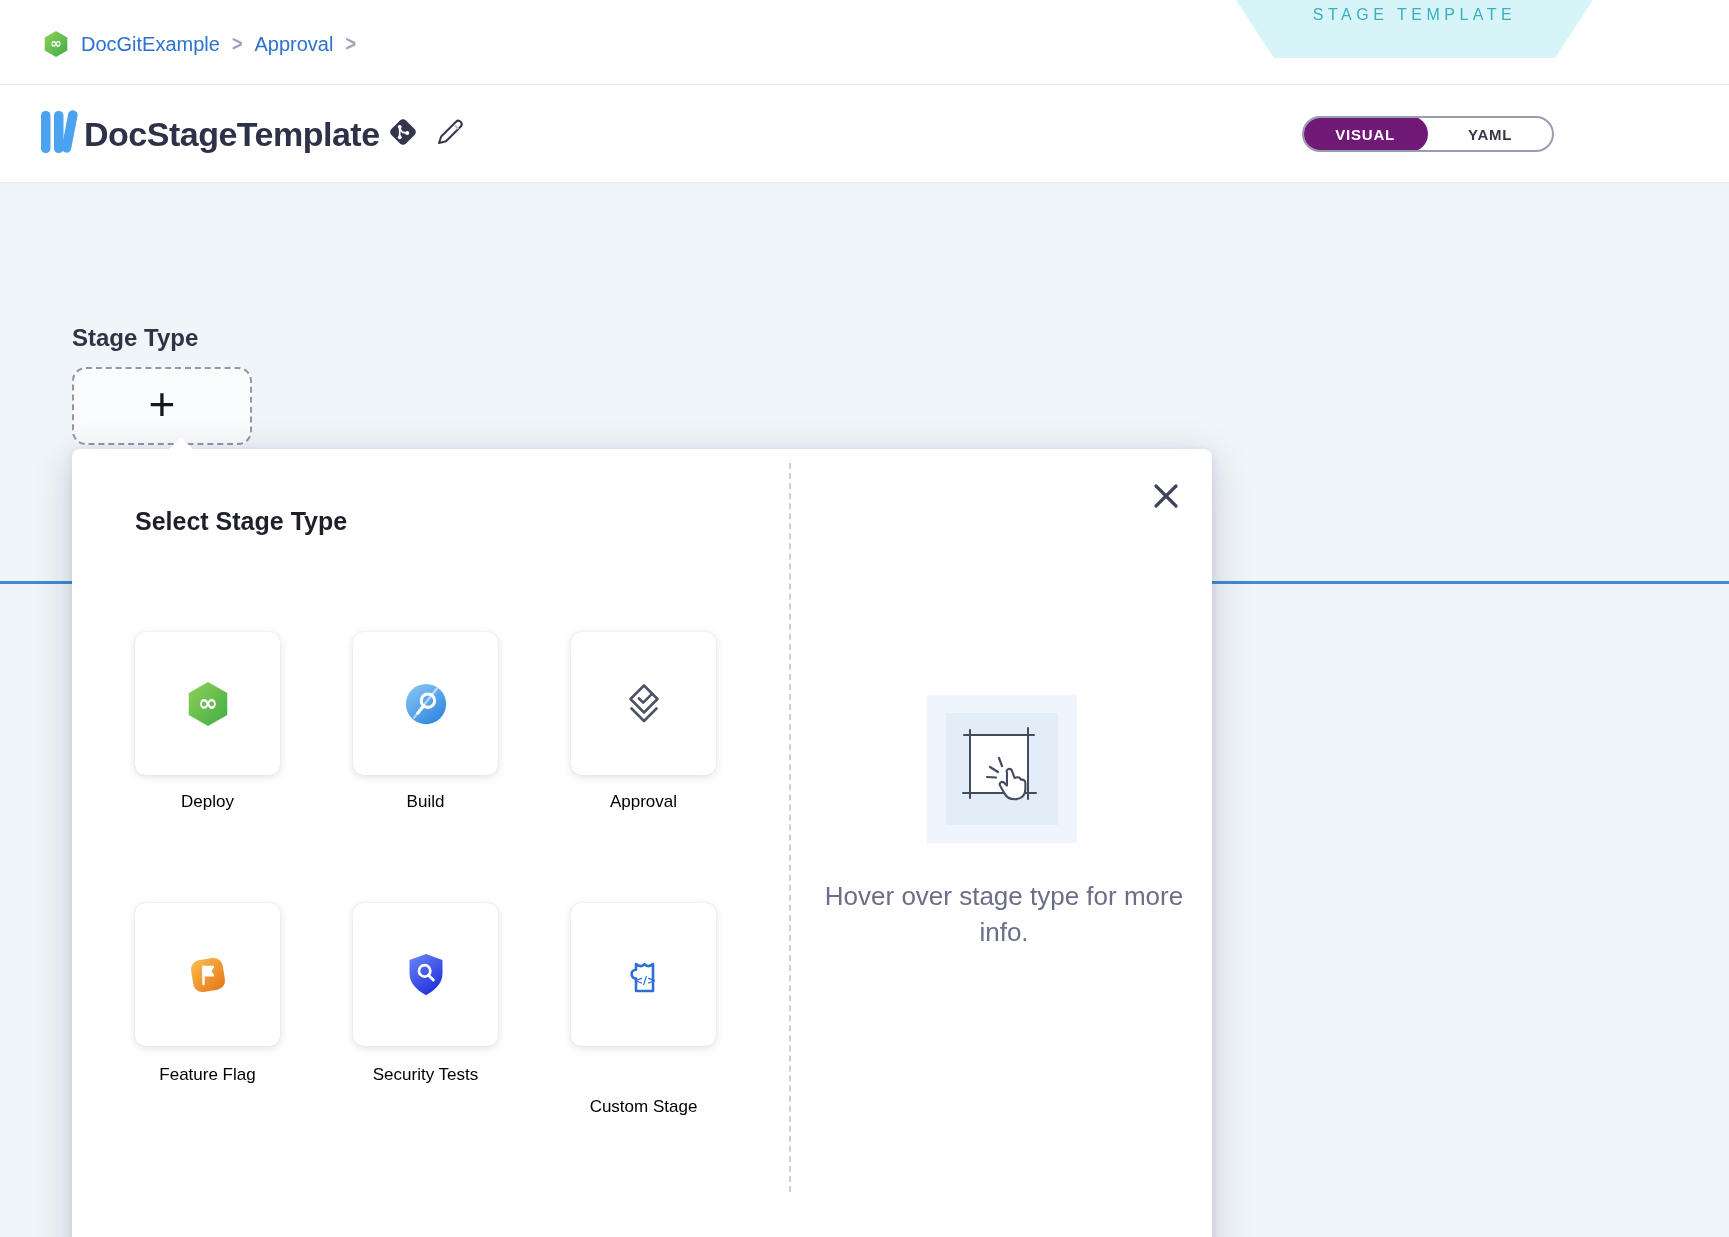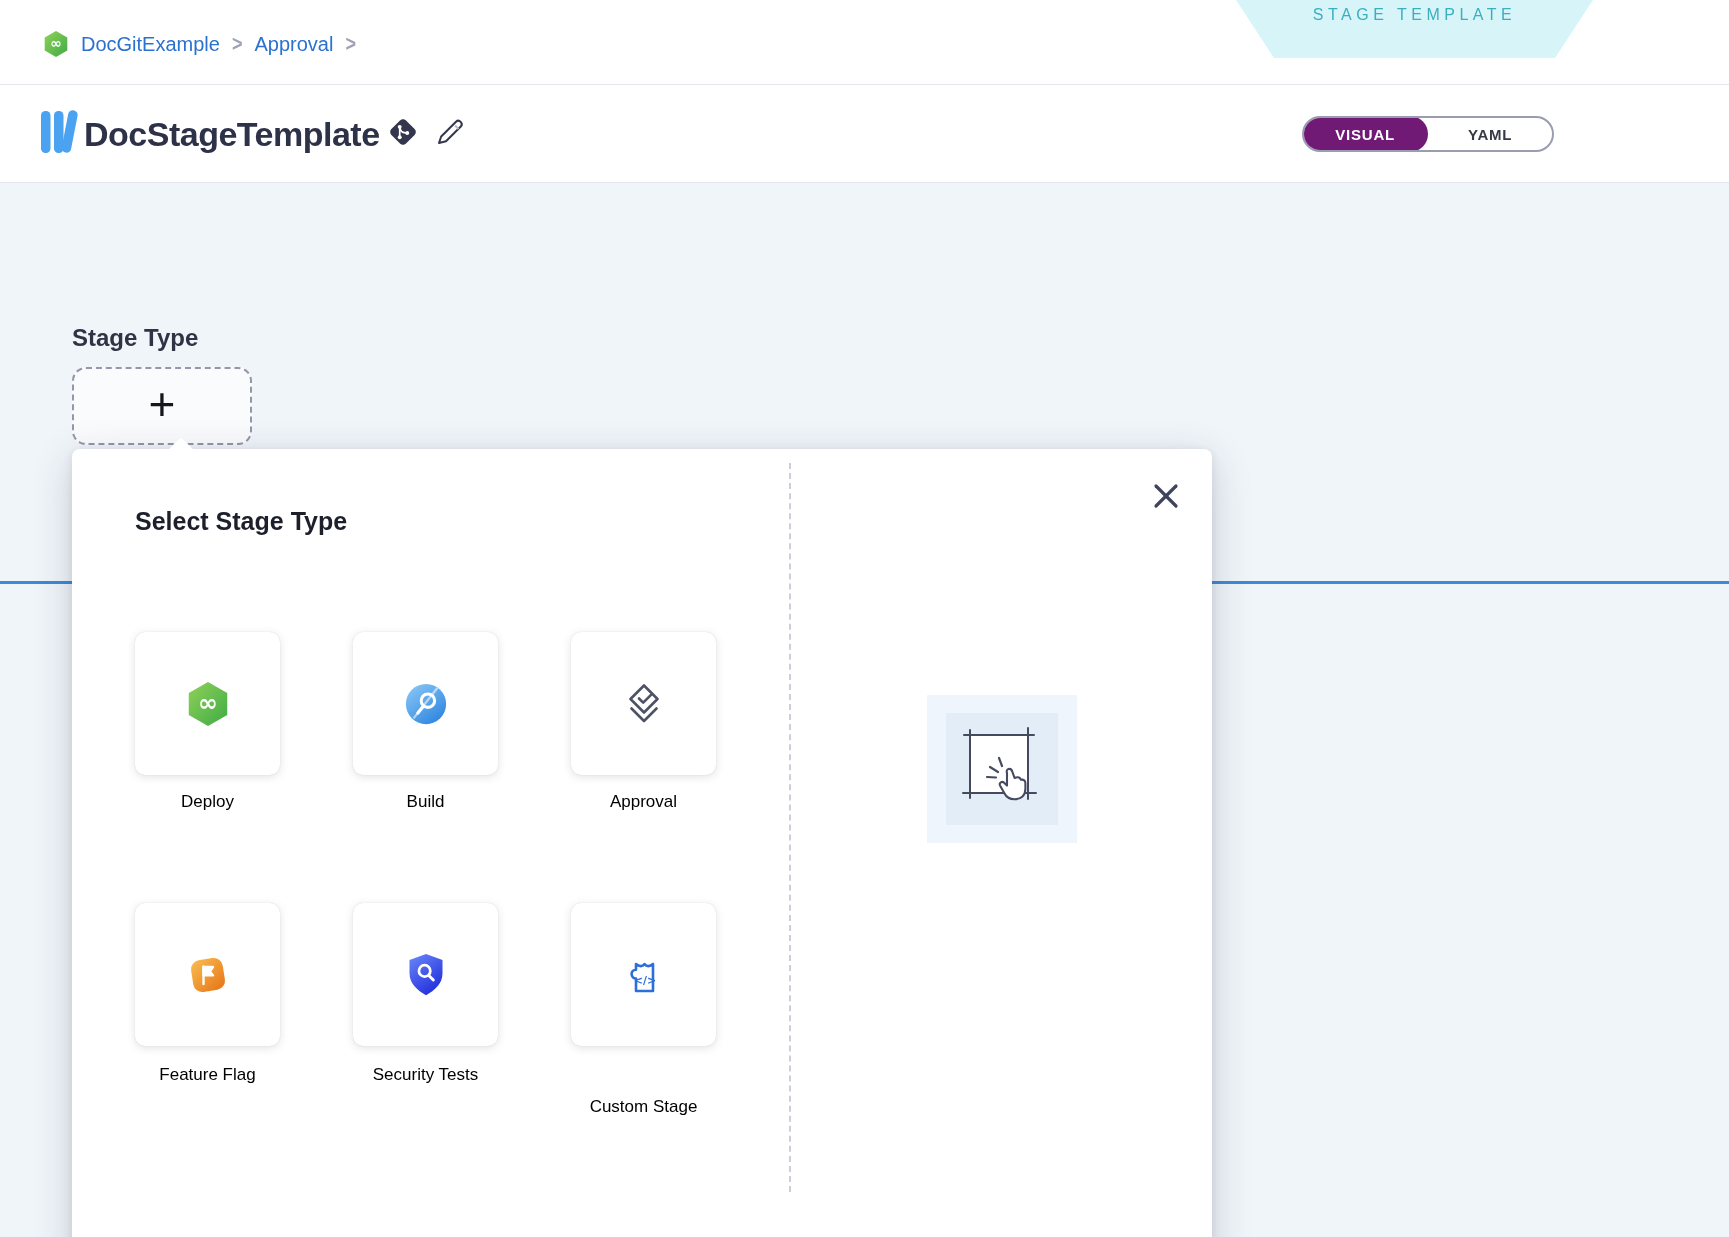--- a/index.html
+++ b/index.html
@@ -215,15 +215,16 @@
     <div class="illus-outer">
       <div class="illus-inner">
         <svg width="96" height="96" viewBox="0 0 96 96" fill="none" stroke="#454a5f" stroke-width="2" stroke-linecap="round">
           <rect x="16" y="14" width="58" height="58" fill="#ffffff" stroke="none"></rect>
           <path d="M10 14 H80 M74 7 V78 M9 72 H82 M16 9 V77"></path>
           <path d="M36 46 l8 5 M33 56 l9 0.5 M45 37 l3 8" stroke-width="2.2"></path>
           <path d="M53 52 c-1.6 -4.2 3.8 -5.8 5.2 -1.6 l2.4 6.6 c3.8 -1.6 5.6 -0.2 6.2 1.8 c3 -0.6 4.6 0.9 4.6 3.4 v5.8 c0 6.2 -4.2 10.2 -10.8 10.2 c-5.2 0 -8.2 -2 -10.2 -6 l-4.4 -7.8 c-1.2 -2.6 2 -4.8 4.1 -2.7 l2.9 2.9 z" fill="#fff" stroke-width="2.1" stroke-linejoin="round"></path>
         </svg>
       </div>
     </div>
+    <div class="info-hint">Hover over stage type for more info.</div>
   </div>
 
 </div>
 
 </body></html>

